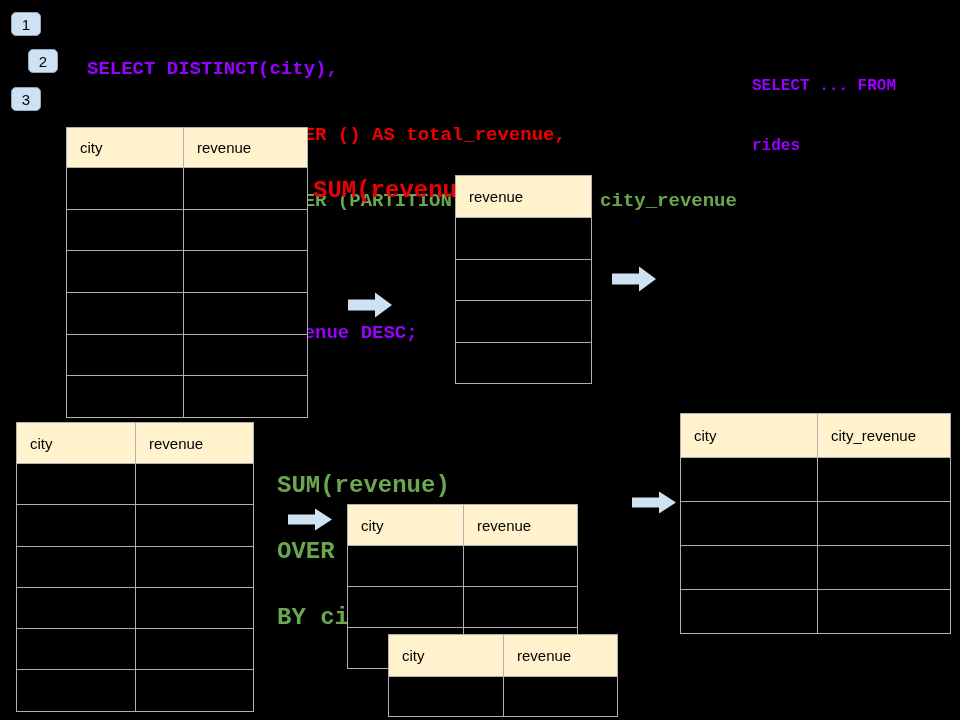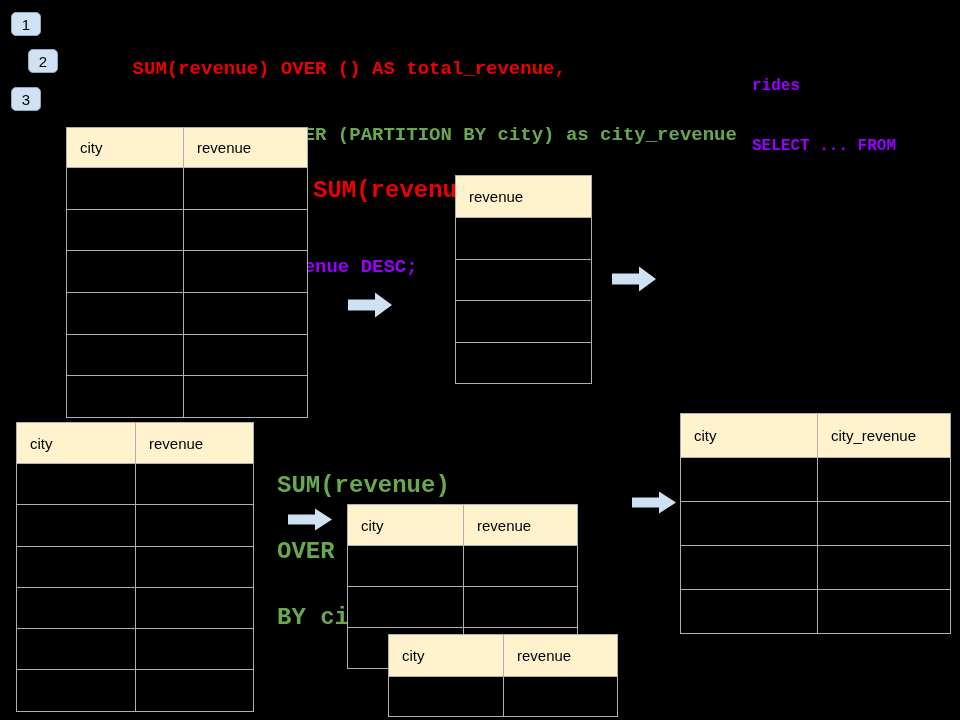--- a/index.html
+++ b/index.html
@@ -74,29 +74,30 @@
   <span>1</span>
 </div>
 <div class="badge" style="left:28px; top:49px;">
   <span>2</span>
 </div>
 <div class="badge" style="left:11px; top:87px;">
   <span>3</span>
 </div>
 
 <div class="code sql-main" style="left:87px; top:14px;">
+  <div style="color: rgb(153, 0, 255);">SELECT DISTINCT(city),</div>
   <div style="color: rgb(238, 0, 0);">    SUM(revenue) OVER () AS total_revenue,</div>
   <div style="color: rgb(106, 168, 79);">    SUM(revenue) OVER (PARTITION BY city) as city_revenue</div>
   <div style="color: rgb(153, 0, 255);">  FROM rides</div>
   <div style="color: rgb(153, 0, 255);">  ORDER by city_revenue DESC;</div>
 </div>
 
 <div class="code annot-sm" style="left:752px; top:36px;">
+  <div style="color: rgb(153, 0, 255);">SELECT ... FROM</div>
   <div style="color: rgb(153, 0, 255);">rides</div>
-  <div style="color: rgb(153, 0, 255);">SELECT ... FROM</div>
 </div>
 
 <div class="code annot" style="left:313px; top:136px;">
   <div style="color: rgb(238, 0, 0);">SUM(revenue)</div>
 </div>
 
 <div class="code annot" style="left:277px; top:431px;">
   <div style="color: rgb(106, 168, 79);">SUM(revenue)</div>
   <div style="color: rgb(106, 168, 79);">OVER (PARTITION</div>
   <div style="color: rgb(106, 168, 79);">BY city)</div>

